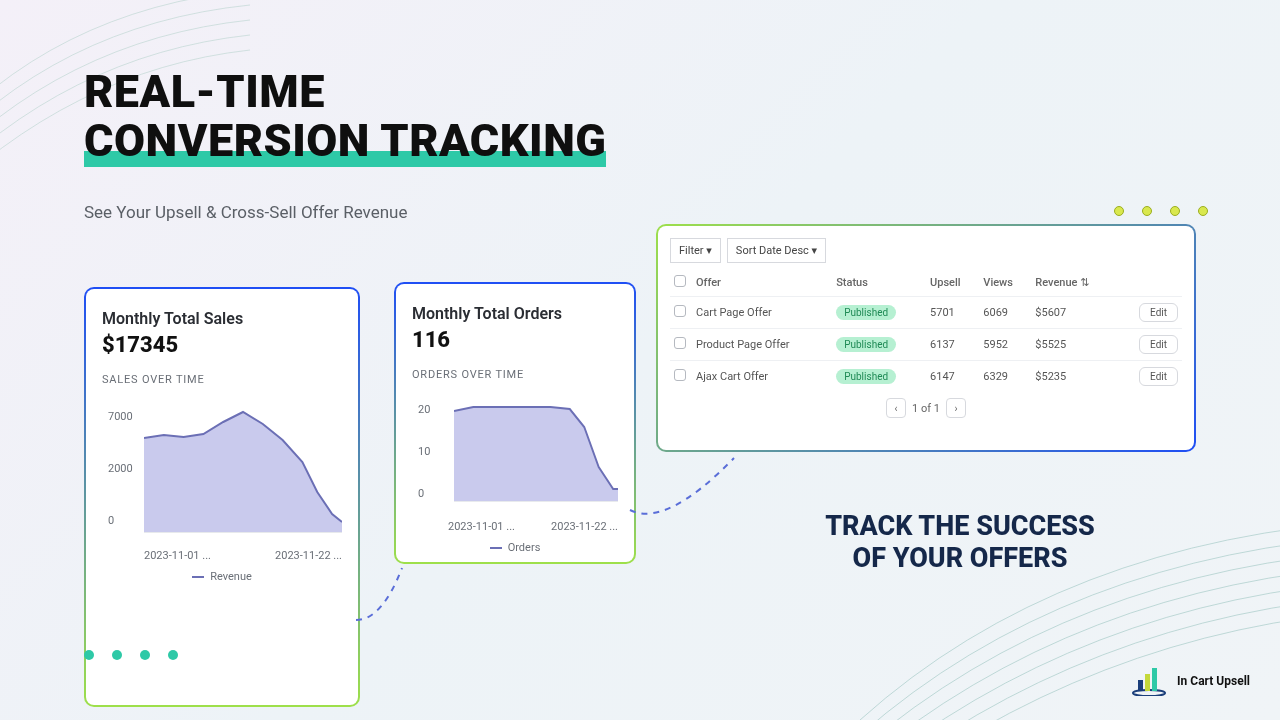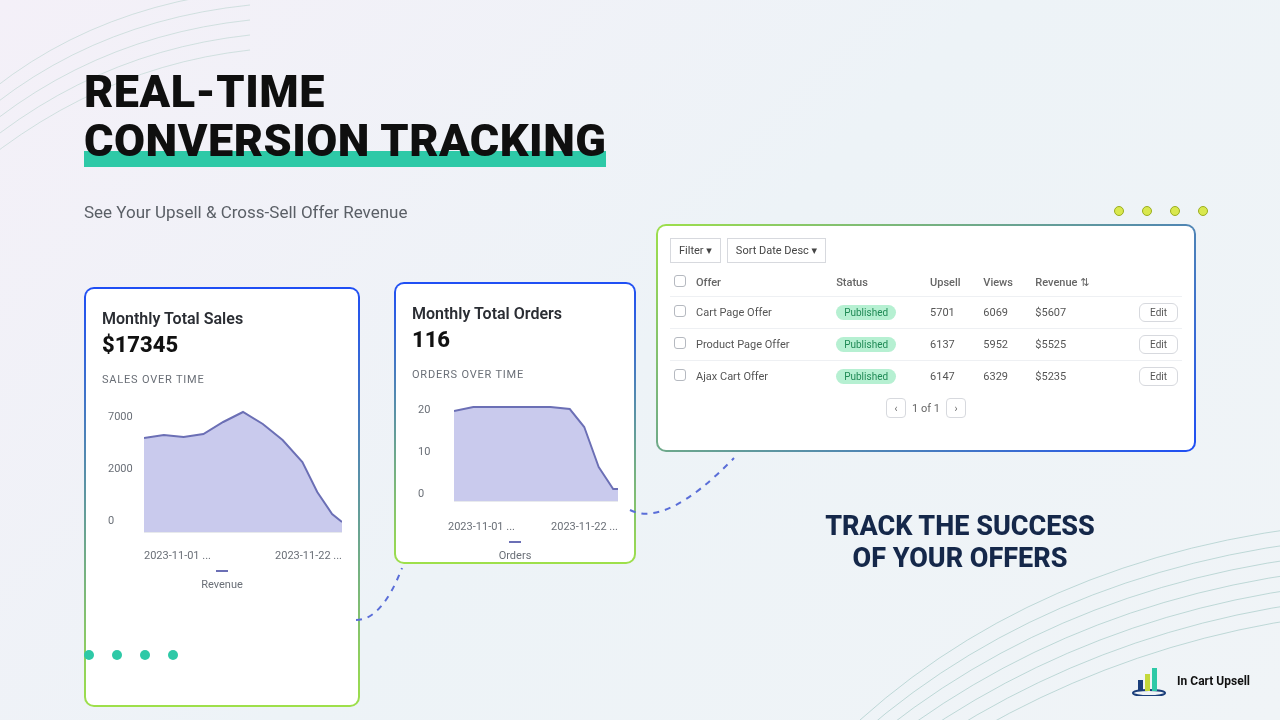--- a/index.html
+++ b/index.html
@@ -131,21 +131,20 @@
   height: 100%;
 }
 .legend {
   margin-top: 28px;
   display: flex;
   justify-content: center;
   align-items: center;
   gap: 6px;
   font-size: 11px;
   color: #6a6f77;
-  flex-direction: column;
 }
 .legend .swatch {
   width: 12px; height: 2px; background: #6b6fb5;
 }
 
 .toolbar {
   display: flex;
   gap: 6px;
   margin-bottom: 6px;
 }

